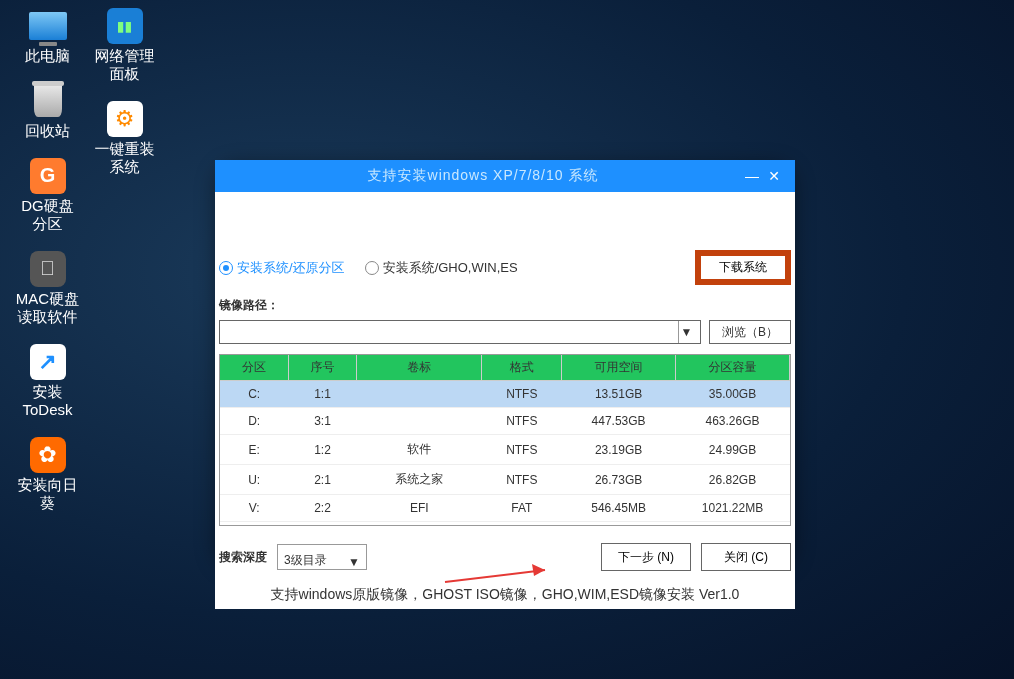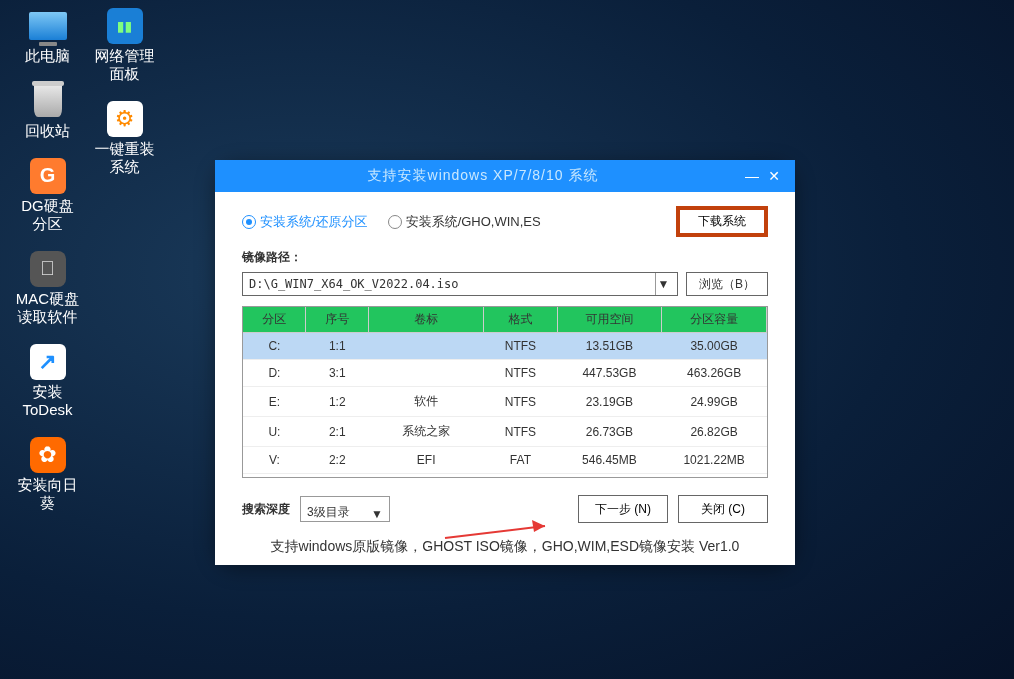--- a/index.html
+++ b/index.html
@@ -20,30 +20,30 @@
   position: absolute; left: 215px; top: 160px; width: 580px; height: 405px;
   background: #fff; box-shadow: 0 4px 20px rgba(0,0,0,0.4); border-radius: 22px;
 }
 .titlebar {
   height: 32px; background: #1e90ff; color: #fff; display: flex;
   align-items: center; padding: 0 10px; font-size: 14px;
 }
 .titlebar .title { flex: 1; text-align: center; letter-spacing: 1px; color:#c9e8ff;}
 .titlebar .winbtn { width: 22px; text-align: center; cursor: pointer; font-size: 14px; }
 
-.dialog-body { padding: 14px 27px 8px; background:#fff; color:#333; position: relative; height: calc(100% - 32px);}
+.dialog-body { padding: 14px 4px 8px; background:#fff; color:#333; position: relative; height: calc(100% - 32px); margin-top: 44px;}
 
 .radio-row { display: flex; align-items: center; gap: 20px; margin-bottom: 12px; }
 .radio { display: flex; align-items: center; gap: 4px; font-size: 13px; cursor: pointer; }
 .radio .ring { width: 14px; height: 14px; border-radius: 50%; border: 1px solid #888; display:flex; align-items:center; justify-content:center;}
 .radio.selected .ring { border-color: #1e90ff; }
 .radio.selected .ring .dot { width: 6px; height: 6px; border-radius:50%; background:#1e90ff;}
 .radio.selected .rlabel { color: #1e90ff; }
 .dlbtn {
-  margin-left: auto; border:4px solid #c2410c; padding: 3px 18px; font-size: 12px;
+  margin-left: auto; border:6px solid #c2410c; padding: 3px 18px; font-size: 12px;
   background:#fff; cursor:pointer;
 }
 
 .path-label { font-size: 12px; margin-bottom: 6px; color:#333; font-weight: bold;}
 .path-row { display:flex; gap: 8px; margin-bottom: 10px;}
 .path-combo { flex:1; border:1px solid #666; height:24px; display:flex; align-items:center; padding:0 6px; font-size:12px; position:relative; }
 .path-combo .arrow { margin-left:auto; width:16px; text-align:center; border-left:1px solid #999; height:100%; display:flex; align-items:center; justify-content:center;}
 .browse { border:1px solid #666; padding: 0 12px; font-size:12px; cursor:pointer; display:flex; align-items:center; }
 
 .tablewrap { border:1px solid #999; height: 172px; overflow:hidden; }
@@ -156,21 +156,20 @@
       <div class="radio">
         <span class="ring"></span>
         <span class="rlabel">安装系统/GHO,WIN,ES</span>
       </div>
       <button class="dlbtn">下载系统</button>
     </div>
 
     <div class="path-label">镜像路径：</div>
     <div class="path-row">
       <div class="path-combo">
-        <span style="font-family:Consolas,monospace;">D:\G_WIN7_X64_OK_V2022.04.iso</span>
         <span class="arrow">▼</span>
       </div>
       <div class="browse">浏览（B）</div>
     </div>
 
     <div class="tablewrap">
       <table class="tbl">
         <thead>
             <tr>
           <th style="width:12%"><span>分区</span></th>

